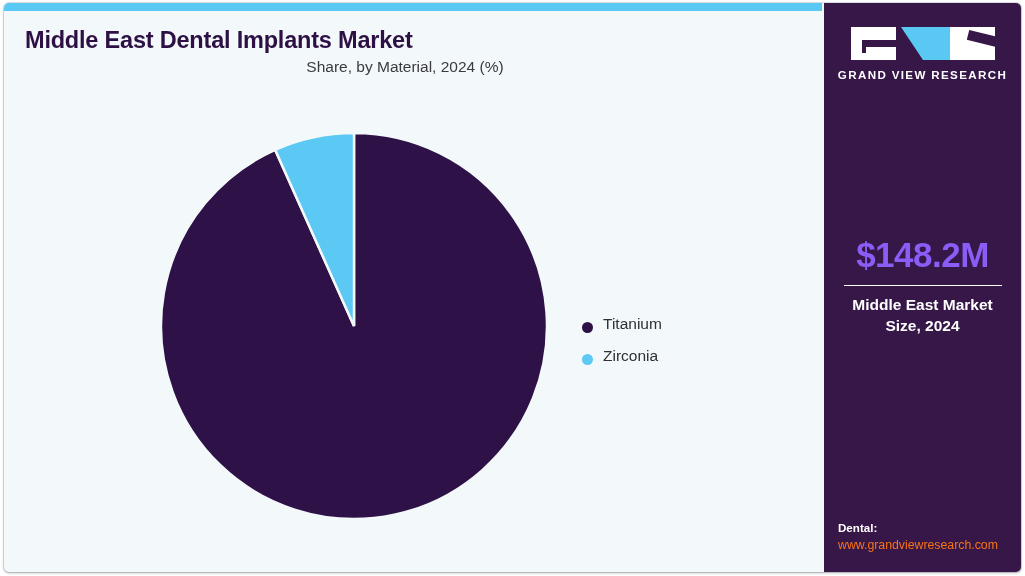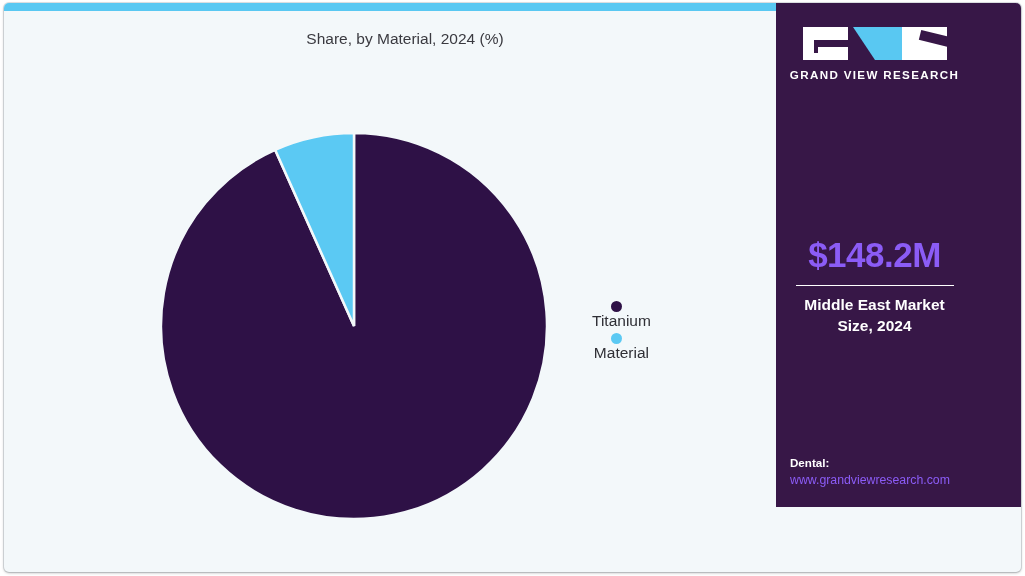--- a/index.html
+++ b/index.html
@@ -77,46 +77,44 @@
   #pie-svg { display: block; }
 
   
   #legend {
     position: absolute;
     left: 578px;
     top: 202px;
   }
   .legend-row {
     display: flex;
-    align-items: center;
+    align-items: flex-end;
     height: 32px;
-    flex-direction: column;
   }
   .legend-dot {
     width: 11px;
     height: 11px;
     border-radius: 50%;
     flex: 0 0 auto;
   }
   .legend-label {
     margin-left: 10px;
     font-size: 15.5px;
     color: #2f2f35;
     white-space: nowrap;
   }
 
   
   #sidebar {
     position: absolute;
     right: 0;
     top: 0;
     width: 197px;
-    height: 504px;
+    height: 569px;
     background: #371747;
-    padding-left: 48px;
   }
 
   
   #logo-block {
     position: absolute;
     left: 0;
     top: 24px;
     width: 197px;
     text-align: center;
   }
@@ -231,33 +229,34 @@
     text-align: left;
   }
   #source-label {
     font-size: 11.6px;
     font-weight: bold;
     color: #ffffff;
     line-height: 1.5;
   }
   #source-url {
     font-size: 12.3px;
-    color: #8b5cf6;
+    color: #f97316;
     line-height: 1.4;
     white-space: nowrap;
   }
 </style>
 </head>
 <body>
 
 <div id="card">
 
   <div id="accent-bar"></div>
 
   <div id="header">
+    <div id="chart-title">Middle East Dental Implants Market</div>
     <div id="chart-subtitle">Share, by Material, 2024 (%)</div>
   </div>
 
   <div id="plot-area">
 
     <div id="pie-wrap">
       <svg id="pie-svg" width="388" height="388" viewBox="0 0 388 388">
         <g id="pie-slices">
             <path d="M 194 194 L 194.00 1.00 A 193 193 0 1 1 115.13 17.85 Z" fill="#2e1146" stroke="#f3f8fa" stroke-width="2.5"></path>
             <path d="M 194 194 L 115.13 17.85 A 193 193 0 0 1 194.00 1.00 Z" fill="#5bc9f3" stroke="#f3f8fa" stroke-width="2.5"></path>
@@ -265,21 +264,21 @@
       </svg>
     </div>
 
     <div id="legend">
       <div class="legend-row">
         <span class="legend-dot" style="background:#2e1146"></span>
         <span class="legend-label">Titanium</span>
       </div>
       <div class="legend-row">
         <span class="legend-dot" style="background:#5bc9f3"></span>
-        <span class="legend-label">Material</span>
+        <span class="legend-label">Zirconia</span>
       </div>
     </div>
 
   </div>
 
   <div id="sidebar">
 
     <div id="logo-block">
       <div id="logo-marks">
         <div class="mark" id="logo-g"></div>

